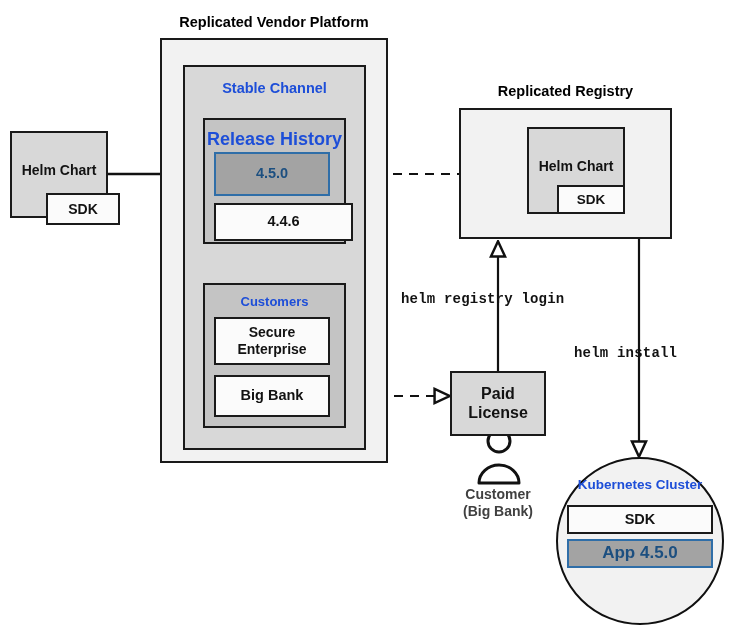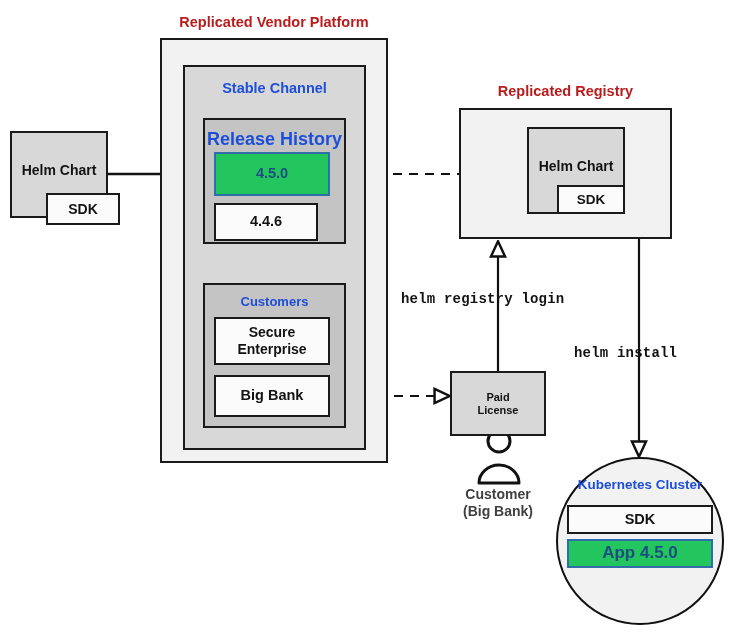--- a/index.html
+++ b/index.html
@@ -29,39 +29,39 @@
     align-items: center;
     justify-content: center;
     text-align: center;
     font-weight: bold;
     color: #121212;
     line-height: 1.18;
   }
   .title-label {
     position: absolute;
     font-weight: bold;
-    color: #b91c1c;
+    color: #000000;
     text-align: center;
     white-space: nowrap;
   }
   .inner-title {
     position: absolute;
     left: 0;
     right: 0;
     text-align: center;
     font-weight: bold;
     color: #1d4ed8;
   }
 
   
   .fill-lightest { background: #f2f2f2; }
   .fill-light    { background: #d8d8d8; }
   .fill-mid      { background: #c4c4c4; }
   .fill-white    { background: #fbfbfb; }
-  .fill-blue     { background: #22c55e; border-color: #2f6ea8; color: #1c4f80; }
+  .fill-blue     { background: #a3a3a3; border-color: #2f6ea8; color: #1c4f80; }
 
   
   #connectors {
     position: absolute;
     left: 0;
     top: 0;
     width: 747px;
     height: 634px;
     pointer-events: none;
   }
@@ -151,21 +151,21 @@
   </div>
 
   <div class="box fill-mid" style="left:203px; top:118px; width:143px; height:126px; display:block;">
     <div class="inner-title" style="top:9px; font-size:18px;">Release History</div>
   </div>
 
   <div class="box fill-blue" style="left:214px; top:152px; width:116px; height:44px; font-size:14.5px;">
     <span>4.5.0</span>
   </div>
 
-  <div class="box fill-white" style="left:214px; top:203px; width:104px; height:38px; font-size:14.5px;">
+  <div class="box fill-white" style="left:214px; top:203px; width:139px; height:38px; font-size:14.5px;">
     <span>4.4.6</span>
   </div>
 
   <div class="box fill-mid" style="left:203px; top:283px; width:143px; height:145px; display:block;">
     <div class="inner-title" style="top:9px; font-size:13px;">Customers</div>
   </div>
 
   <div class="box fill-white" style="left:214px; top:375px; width:116px; height:42px; font-size:14.5px;">
     <span>Big Bank</span>
   </div>
@@ -179,21 +179,21 @@
 
   <div class="box fill-lightest" style="left:459px; top:108px; width:213px; height:131px; display:block;"></div>
 
   <div class="box fill-light" style="left:527px; top:127px; width:98px; height:87px; font-size:14px;">
     <span style="position:relative; top:-4px;">Helm Chart</span>
   </div>
   <div class="box fill-white" style="left:557px; top:185px; width:68px; height:29px; font-size:13.5px; z-index:3;">
     <span>SDK</span>
   </div>
 
-  <div class="box fill-light" style="left:450px; top:371px; width:96px; height:65px; font-size:11px; white-space:pre-line; z-index:2;">
+  <div class="box fill-light" style="left:450px; top:371px; width:96px; height:65px; font-size:16px; white-space:pre-line; z-index:2;">
     <span>Paid
 License</span>
   </div>
 
   <svg class="actor" style="left:473px; top:427px;" width="52" height="58" viewBox="0 0 52 58" xmlns="http://www.w3.org/2000/svg">
     <circle cx="26" cy="14" r="11" fill="none" stroke="#111111" stroke-width="3"></circle>
     <path d="M 6 56 A 20 18 0 0 1 46 56 Z" fill="none" stroke="#111111" stroke-width="3" stroke-linejoin="round"></path>
   </svg>
   <div class="actor-caption" style="left:433px; top:486px; width:130px; font-size:14px; white-space:pre-line;">Customer
 (Big Bank)</div>

